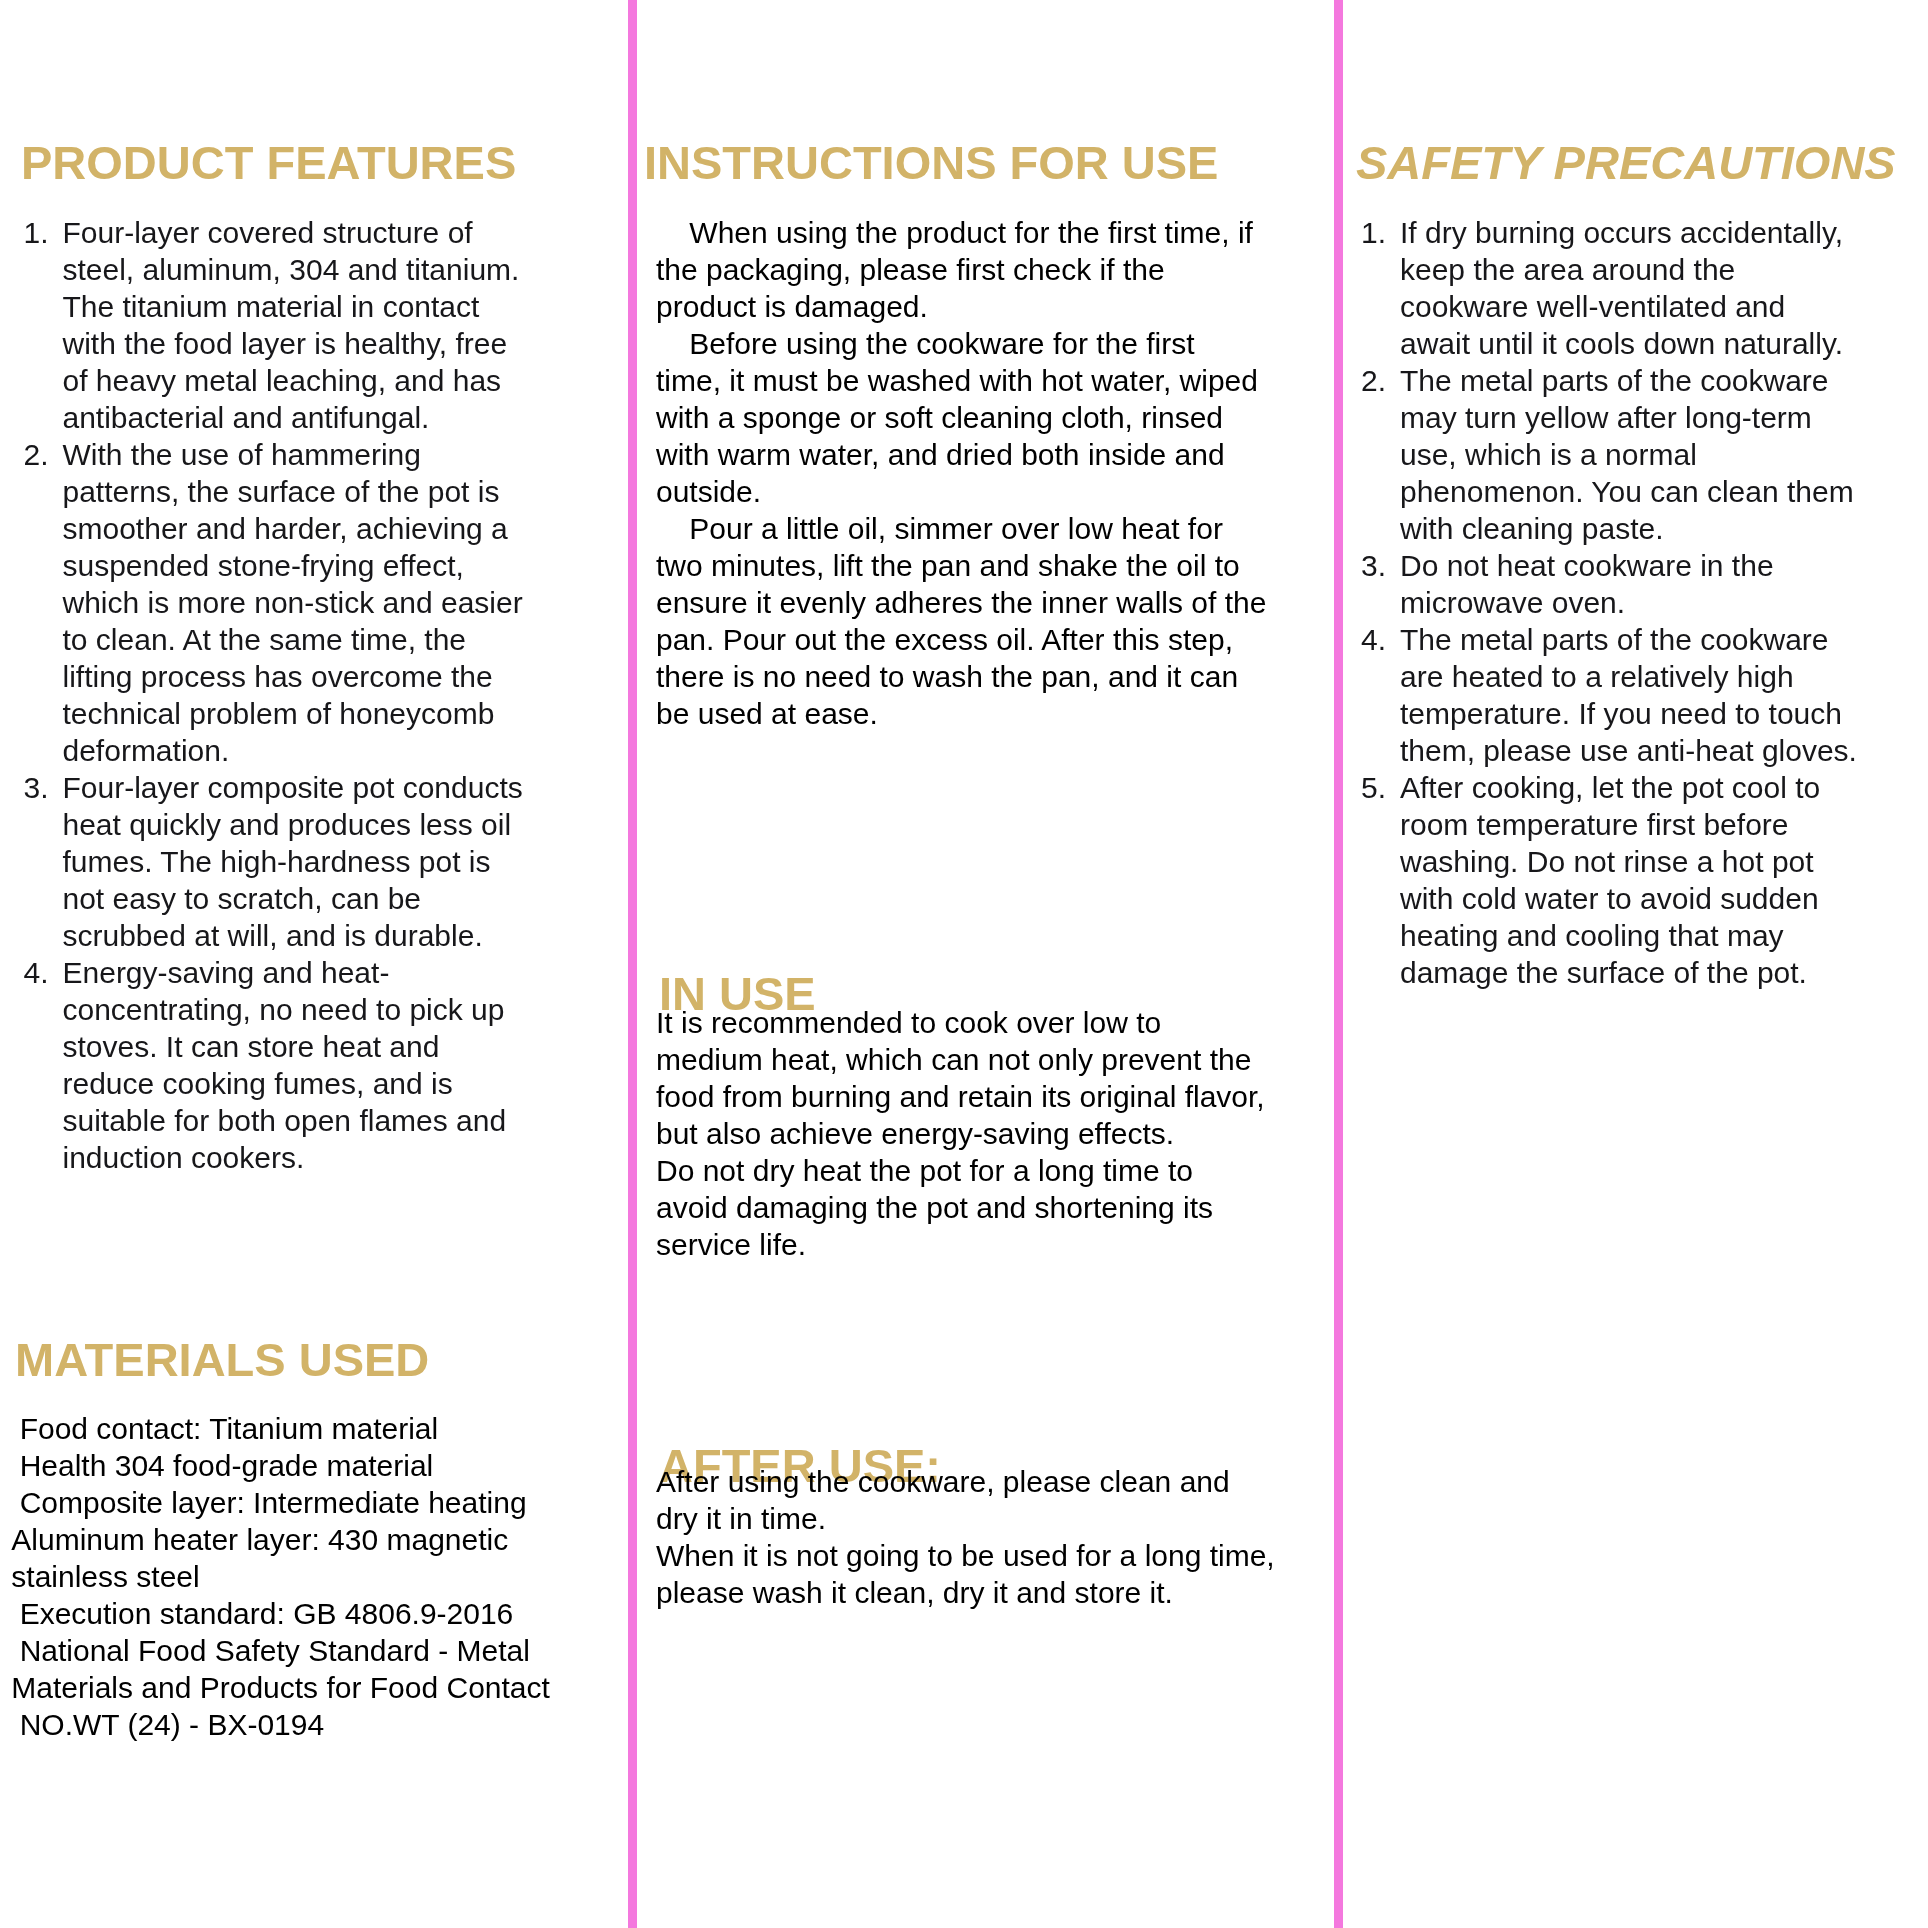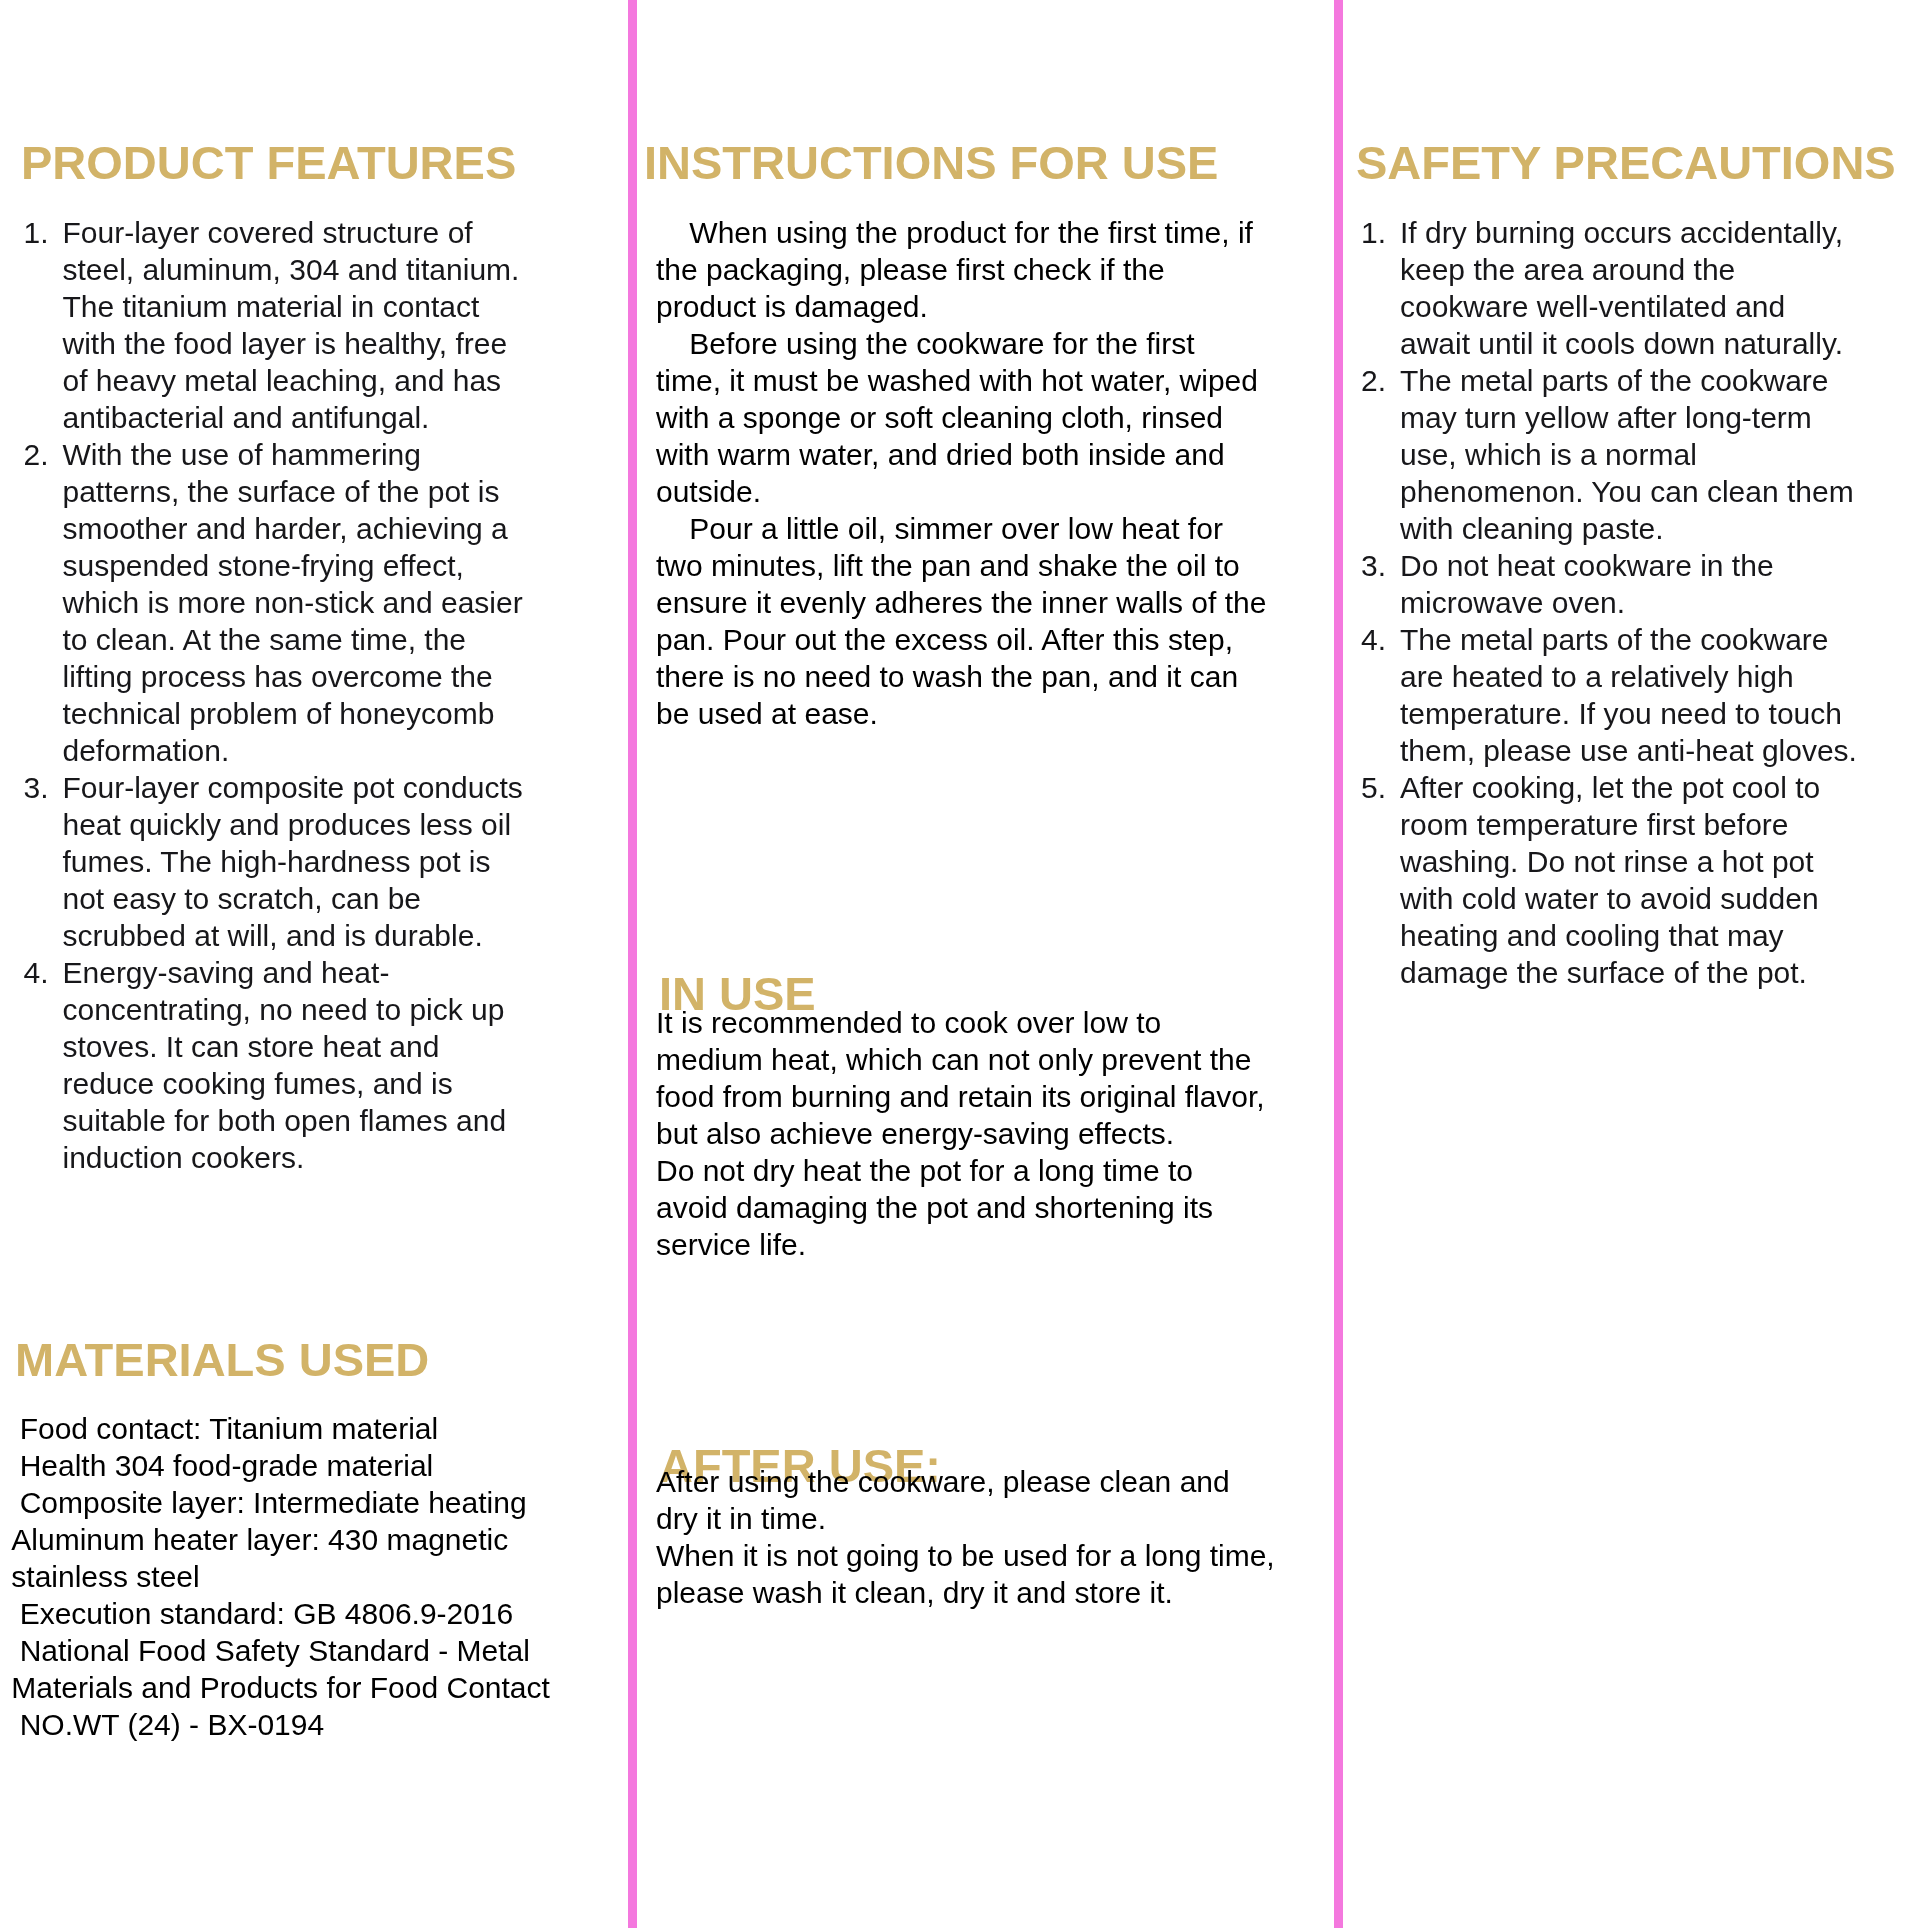--- a/index.html
+++ b/index.html
@@ -62,21 +62,21 @@
   .h-materials{left:15px;top:1338px;}
   .t-materials{left:11.3px;top:1410px;width:607px;}
   
   .h-instructions{left:644px;top:141px;}
   .t-instructions{left:656px;top:214px;width:673px;}
   .h-inuse{left:659px;top:972px;}
   .t-inuse{left:656px;top:1004px;width:673px;}
   .h-after{left:659px;top:1444px;}
   .t-after{left:656px;top:1463px;width:673px;}
   
-  .h-safety{left:1356px;top:141px;}
+  .h-safety{left:1356px;top:141px;font-style:italic;}
   .l-safety{left:1361px;top:214px;width:565px;}
 </style>
 </head>
 <body>
 
 <div id="canvas">
 
   <div class="divider d1"></div>
   <div class="divider d2"></div>
 

